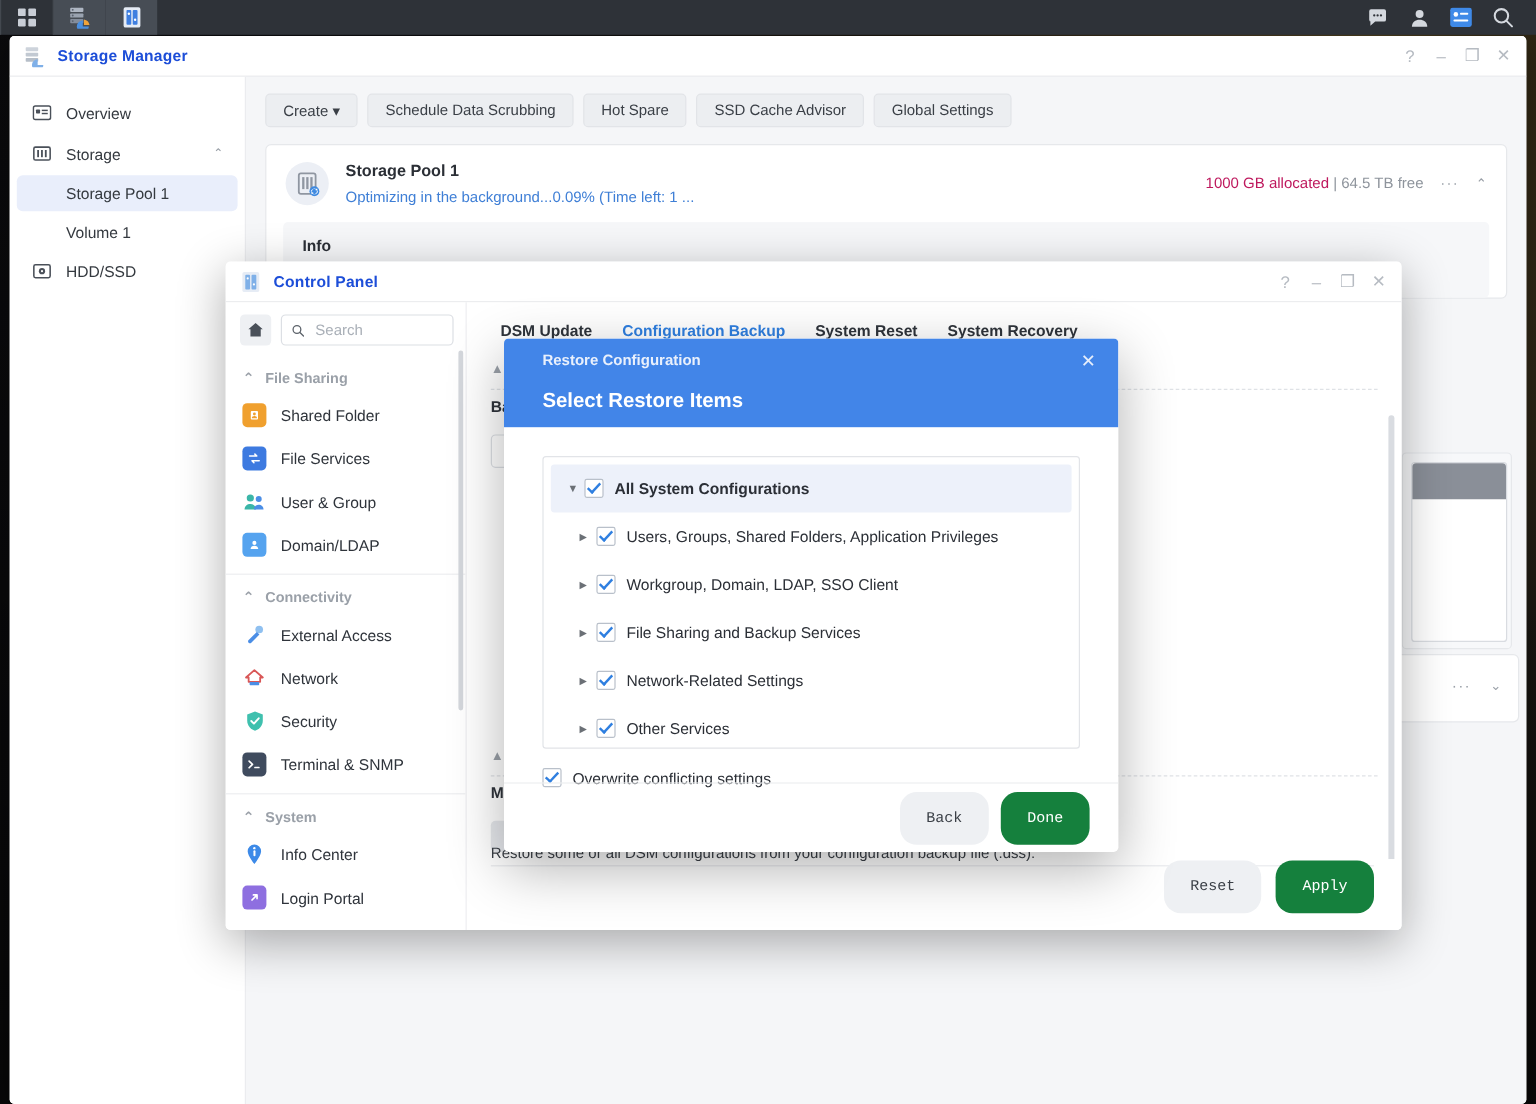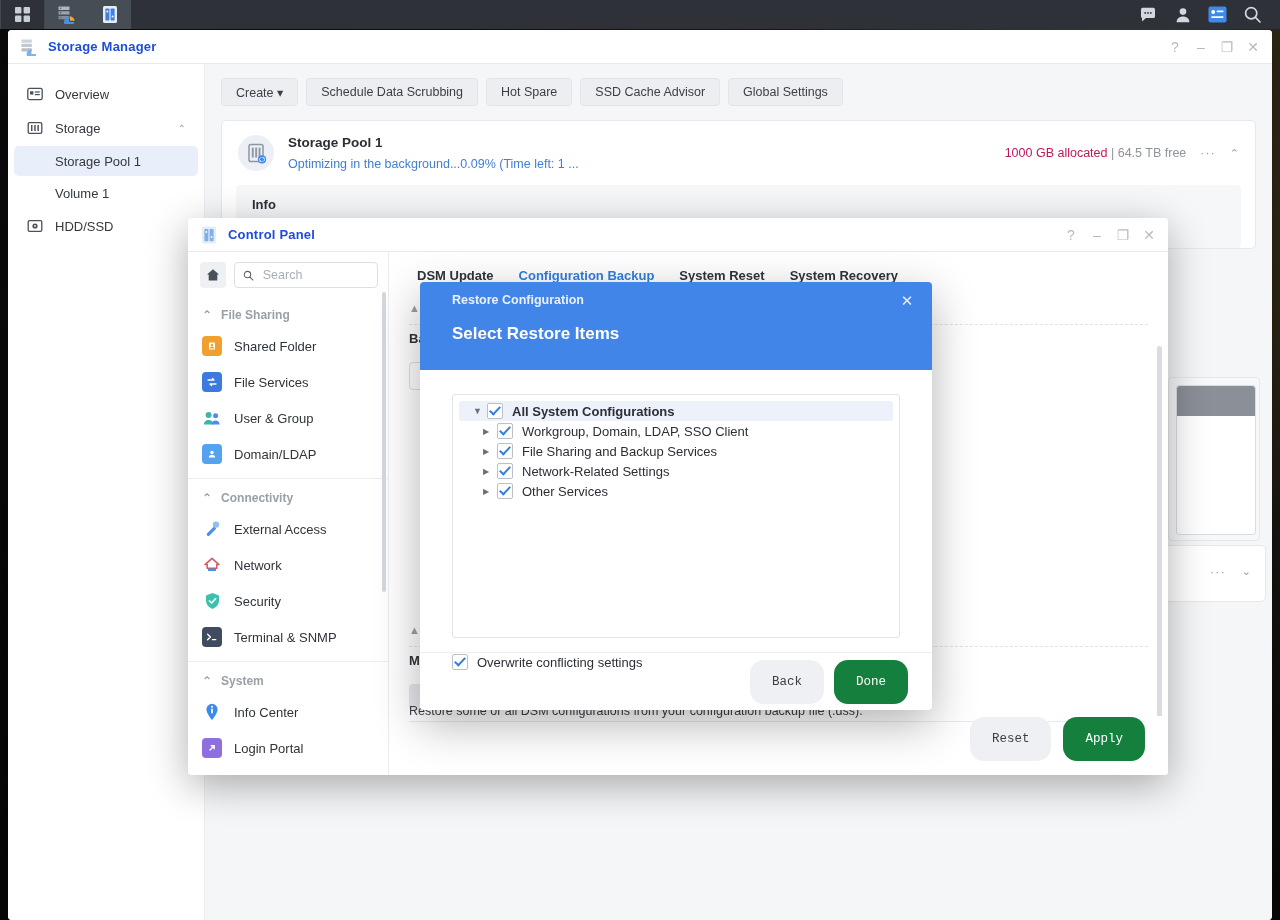--- a/index.html
+++ b/index.html
@@ -102,28 +102,28 @@
   .grey-box{margin:10px 20px;height:26px;width:180px;border-radius:4px;background:#e6e8ec;}
   #cp-main-sb{position:absolute;right:6px;top:50px;width:5px;height:420px;background:#d9dce1;border-radius:3px;}
   .cp-foot{position:absolute;left:0;right:0;bottom:0;height:60px;background:#fff;}
   .btn{height:44px;padding:0 22px;border-radius:14px;font-size:12.5px;border:0;cursor:pointer;
     display:flex;align-items:center;justify-content:center;font-family:Liberation Mono, monospace;}
   .btn.grey{background:#eef0f3;color:#3a3f46;}
   .btn.blue{background:#15803d;color:#fff;}
   
   #modal{position:absolute;left:420px;top:282px;width:512px;height:428px;background:#fff;border-radius:4px;
     box-shadow:0 14px 46px rgba(0,0,0,.30);overflow:hidden;z-index:30;}
-  .m-head{height:88px;background:#4285e8;position:relative;}
+  .m-head{height:74px;background:#4285e8;position:relative;}
   .m-head .m-sub{position:absolute;left:32px;top:11px;font-size:12.5px;font-weight:bold;color:#e9f0fc;}
   .m-head .m-title{position:absolute;left:32px;top:42px;font-size:17px;font-weight:bold;color:#fff;}
   .m-close{position:absolute;right:14px;top:8px;width:22px;height:22px;display:flex;align-items:center;
     justify-content:center;color:#e6eefb;font-size:15px;cursor:pointer;}
   .m-body{padding:24px 32px 0 32px;}
   .tree{border:1px solid #e2e4e8;border-radius:3px;height:244px;padding:6px 0;box-sizing:border-box;overflow:hidden;}
-  .tnode{height:20px;display:flex;align-items:center;font-size:13px;color:#2b2f36;padding-left:14px;cursor:pointer;}
+  .tnode{height:40px;display:flex;align-items:center;font-size:13px;color:#2b2f36;padding-left:14px;cursor:pointer;}
   .tnode.root{background:#edf1fa;font-weight:bold;border-radius:3px;margin:0 6px;}
   .tnode.child{padding-left:30px;}
   .arrow{width:14px;font-size:9px;color:#6b7076;flex:0 0 auto;}
   .arrow.down:before{content:"\25BC";}
   .arrow.right:before{content:"\25B6";font-size:8px;}
   .cbx{width:14px;height:14px;border:1px solid #b9c0ca;border-radius:2px;background:#fff;margin-right:9px;
     position:relative;flex:0 0 auto;}
   .cbx.on:after{content:"";position:absolute;left:4px;top:0px;width:4px;height:9px;
     border:solid #2f7fe0;border-width:0 2px 2px 0;transform:rotate(43deg);}
   .ow-row{display:flex;align-items:center;padding:16px 32px 0 32px;font-size:13px;color:#2b2f36;}
@@ -520,20 +520,25 @@
   <div class="m-body">
     <div class="tree">
       <div class="tnode root">
         <span class="arrow down"></span>
         <span class="cbx on"></span>
         <span>All System Configurations</span>
       </div>
       <div class="tnode child">
         <span class="arrow right"></span>
         <span class="cbx on"></span>
+        <span>Users, Groups, Shared Folders, Application Privileges</span>
+      </div>
+      <div class="tnode child">
+        <span class="arrow right"></span>
+        <span class="cbx on"></span>
         <span>Workgroup, Domain, LDAP, SSO Client</span>
       </div>
       <div class="tnode child">
         <span class="arrow right"></span>
         <span class="cbx on"></span>
         <span>File Sharing and Backup Services</span>
       </div>
       <div class="tnode child">
         <span class="arrow right"></span>
         <span class="cbx on"></span>

